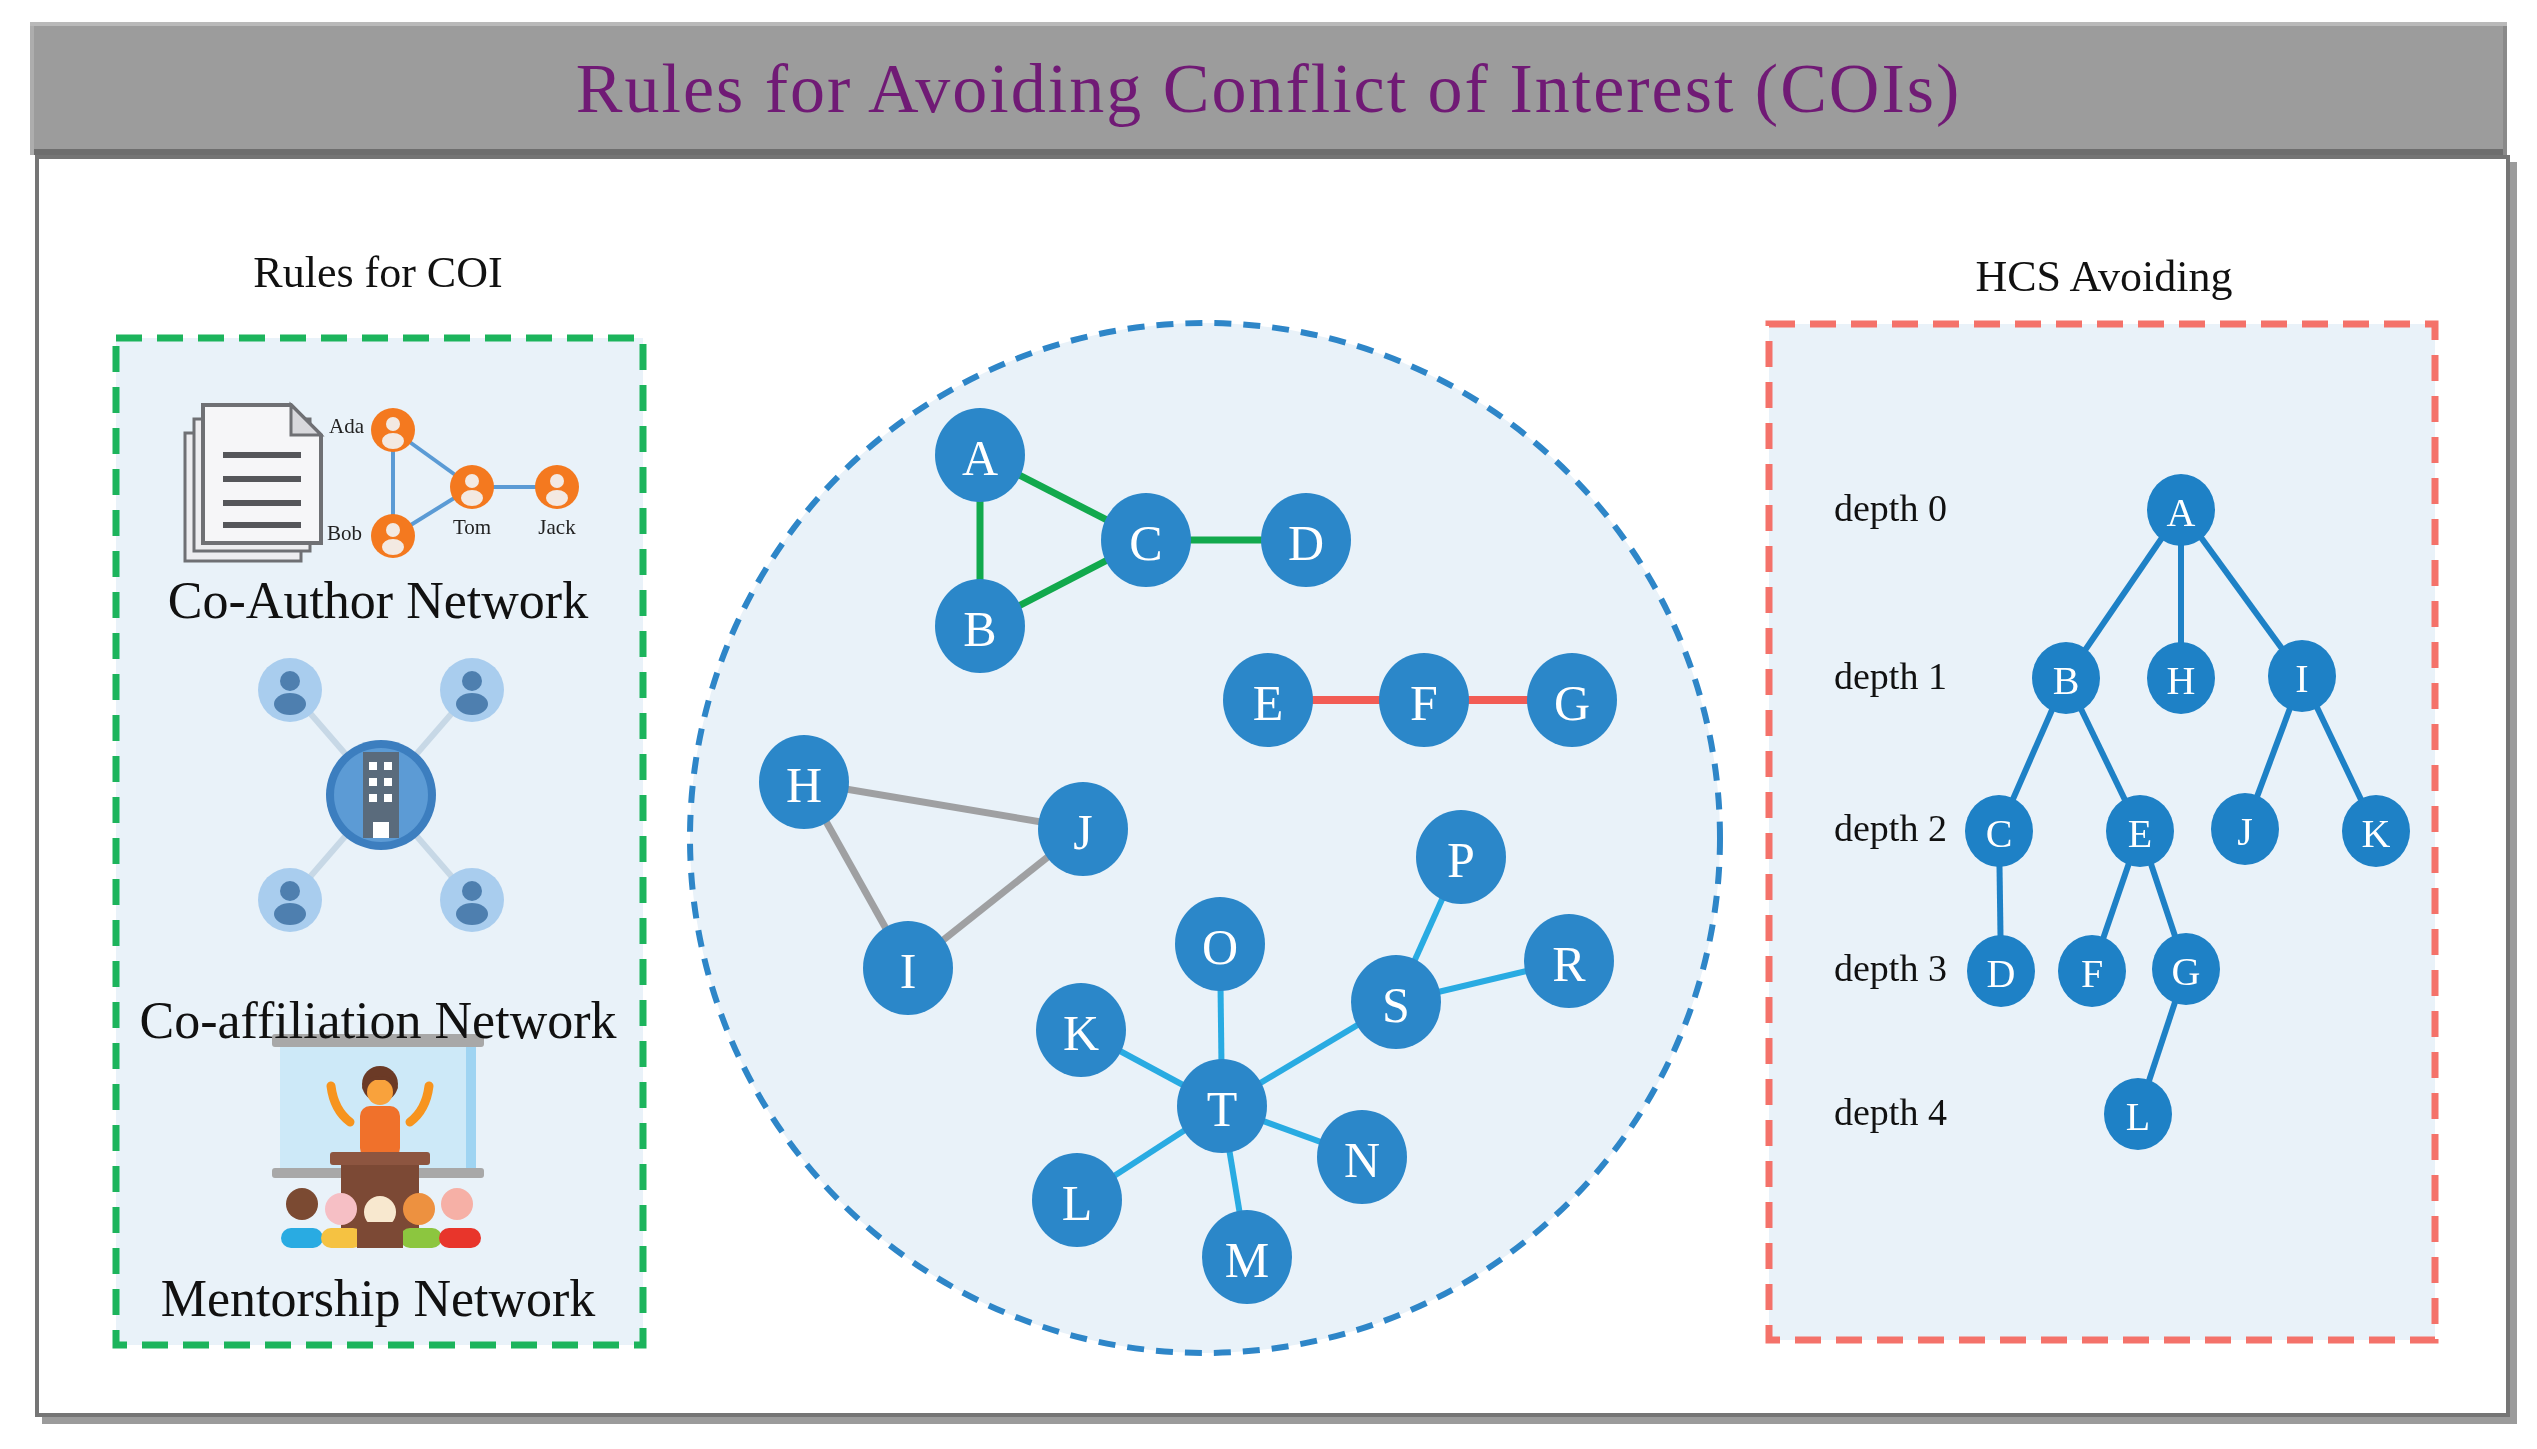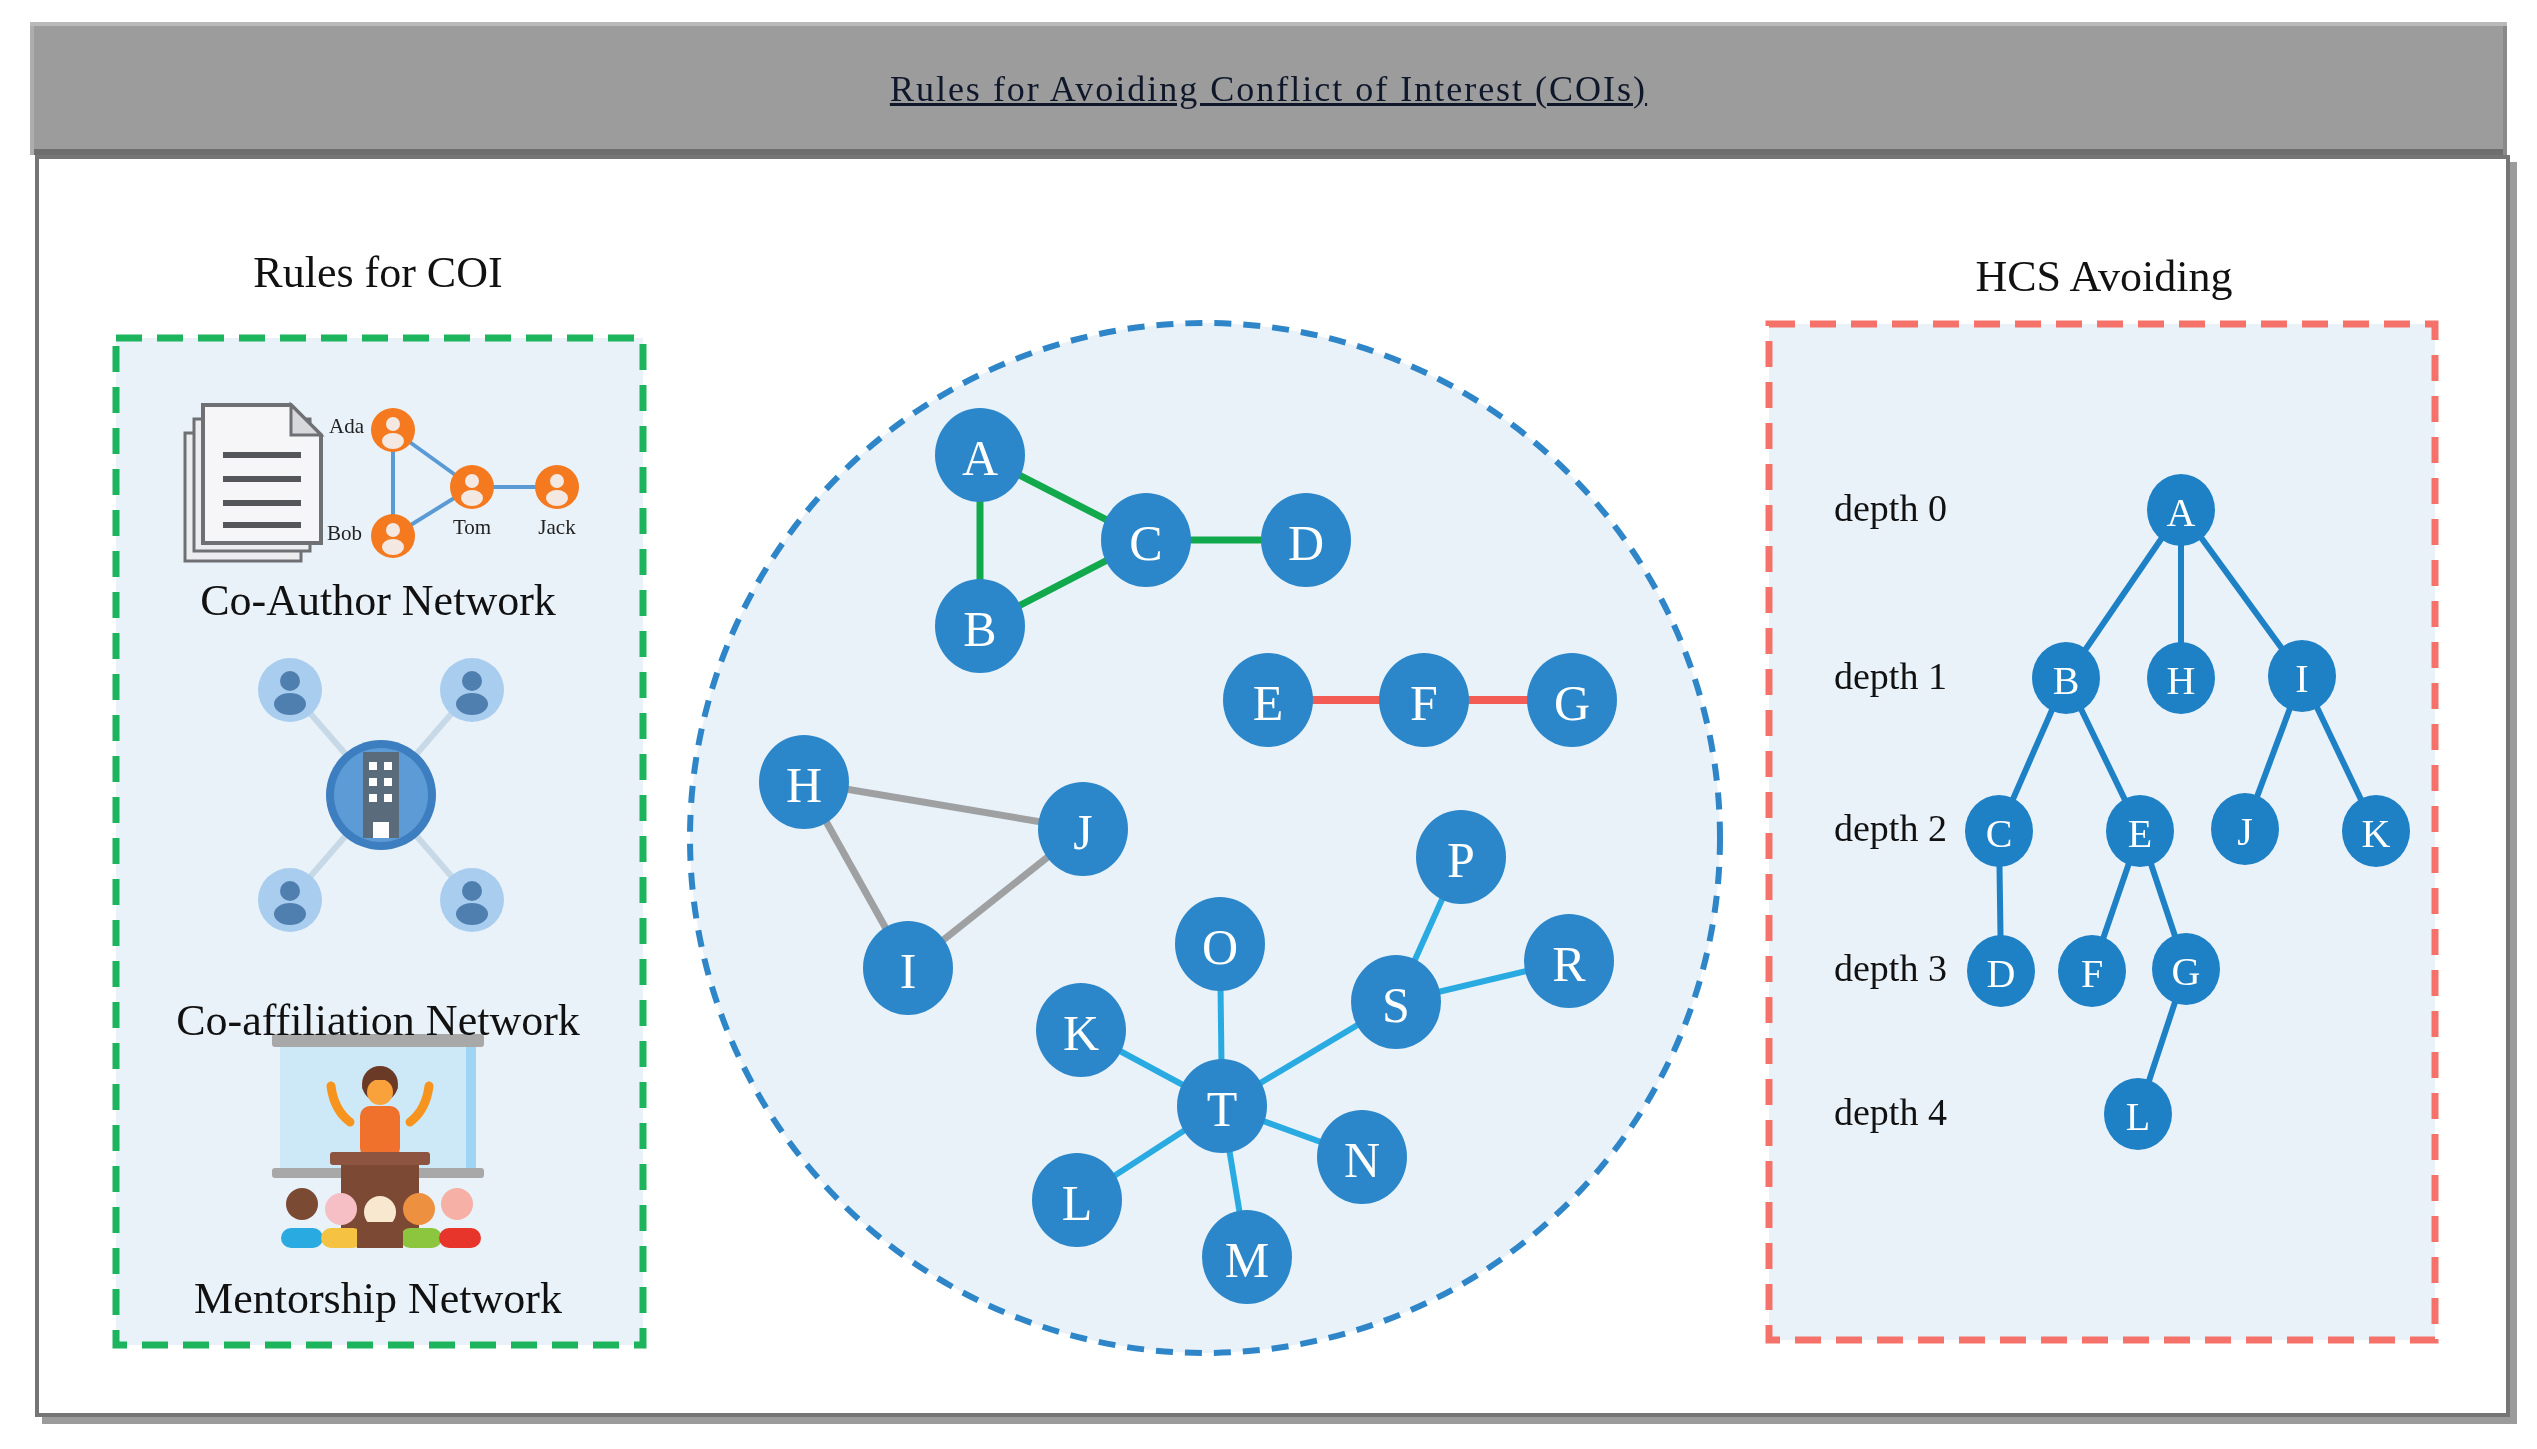--- a/index.html
+++ b/index.html
@@ -1,29 +1,29 @@
 <!DOCTYPE html>
 <html><head>
 <meta charset="utf-8">
 <style>
   html,body{margin:0;padding:0;background:#ffffff;}
   .page{position:relative;width:2537px;height:1449px;background:#ffffff;
         font-family:"Liberation Serif", serif;overflow:hidden;}
   .title-bar{position:absolute;left:30px;top:22px;width:2477px;height:133px;
         background:#9c9c9c;display:flex;align-items:center;justify-content:center;
         box-shadow:inset 0 4px 0 #b9b9b9, inset 4px 0 0 #adadad, inset -4px 0 0 #8a8a8a, inset 0 -6px 0 #6e6e6e;}
-  .title-bar span{color:#0f172a;font-size:36px;letter-spacing:2px;text-decoration:underline;}
+  .title-bar span{color:#701a75;font-size:70px;letter-spacing:2px;}
   .main-panel{position:absolute;left:35px;top:155px;width:2467px;height:1254px;
         background:#ffffff;border:4px solid #757575;box-shadow:7px 7px 0 #9b9b9b;}
   svg#diagram-svg{position:absolute;left:0;top:0;}
   .heading{position:absolute;transform:translate(-50%,-50%);font-size:44px;color:#111;white-space:nowrap;}
   .h-rules{left:378px;top:272px;}
   .h-researcher{left:1201px;top:268px;}
   .h-hcs{left:2104px;top:276px;}
-  .caption{position:absolute;transform:translate(-50%,-50%);font-size:44px;color:#111;white-space:nowrap;}
+  .caption{position:absolute;transform:translate(-50%,-50%);font-size:52px;color:#111;white-space:nowrap;}
   .cap-coauthor{left:378px;top:600px;}
   .cap-coaff{left:378px;top:1020px;}
   .cap-mentor{left:378px;top:1298px;}
   .depth-label{position:absolute;left:1822px;font-size:38px;color:#111;white-space:nowrap;margin-left:12px;}
   .d0{top:486px}.d1{top:654px}.d2{top:806px}.d3{top:946px}.d4{top:1090px}
 </style>
 </head>
 <body>
 
 <div class="page">

